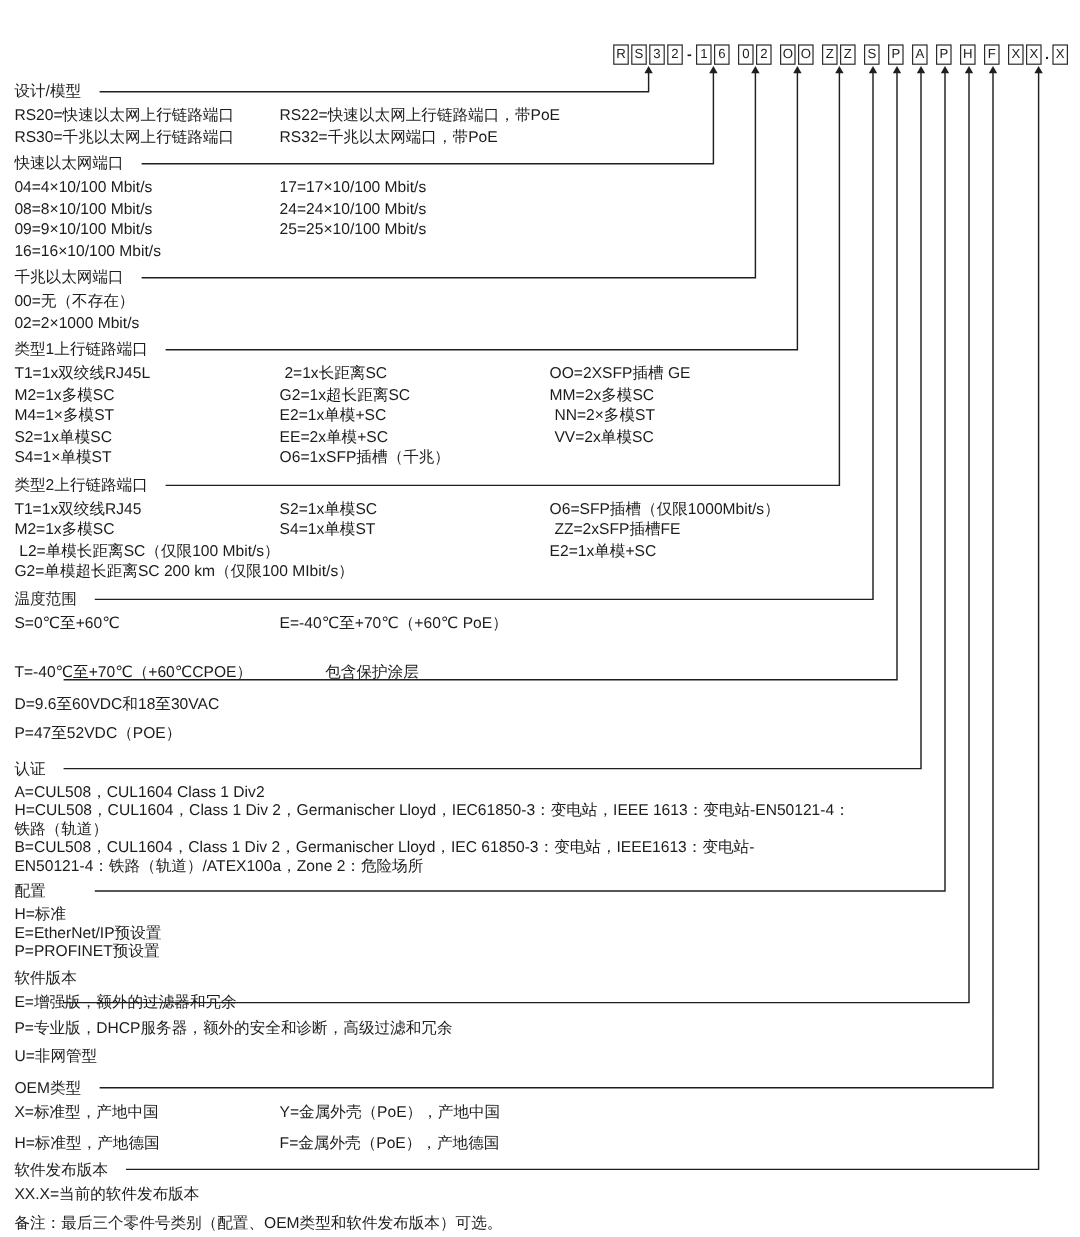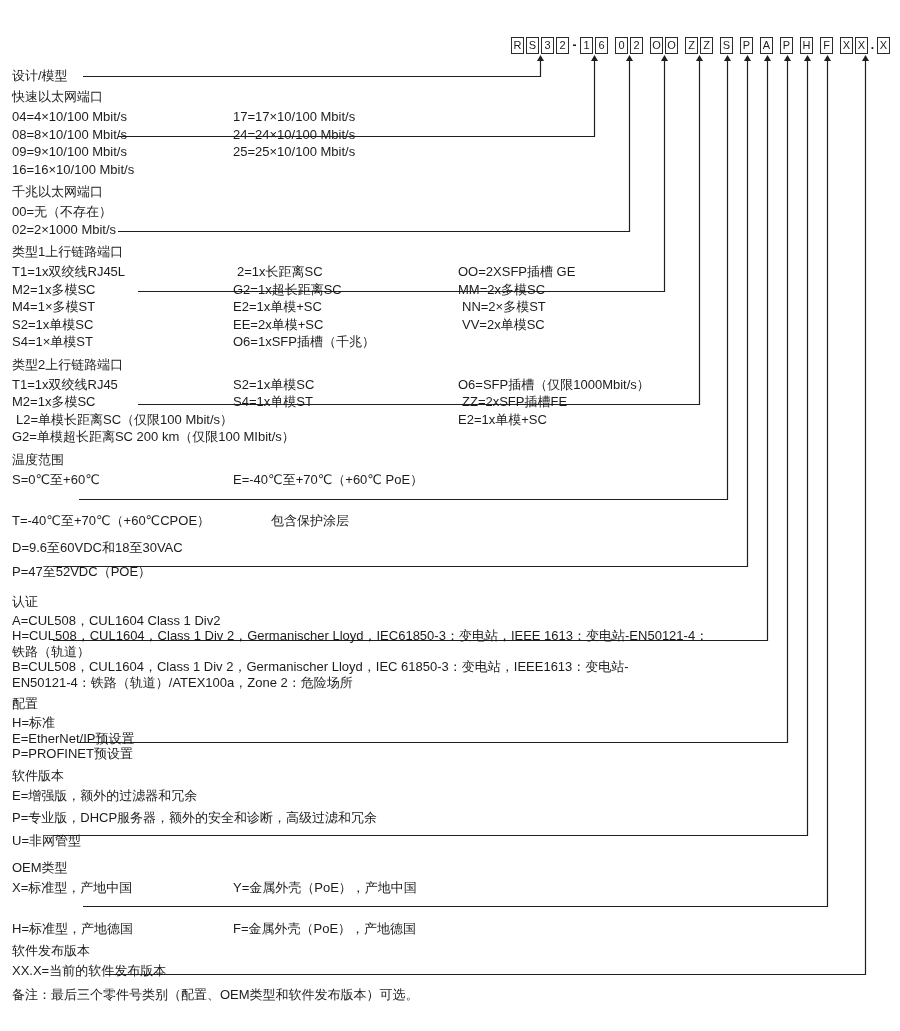--- a/index.html
+++ b/index.html
@@ -21,21 +21,21 @@
   #content{position:absolute;left:12px;top:68px;width:866px;z-index:1}
   .section{margin-bottom:5px}
   .sec-head{height:16px;line-height:16px}
   .sec-label{display:inline-block;font-size:13px}
   .rows{padding:3px 0 1px}
   .g1 .c{display:block}
   .g2{display:grid;grid-template-columns:221px 1fr}
   .g3{display:grid;grid-template-columns:221px 225px 1fr}
   .c{line-height:17.5px;white-space:nowrap}
   .rg7{row-gap:24px}
-  .rg8{row-gap:23px}
+  .rg8{row-gap:8px}
   .gap7 .c{margin-bottom:7px}
   .gap5 .c{margin-bottom:5px}
   .tight .c{line-height:15.5px}
   .certline{line-height:15.5px;white-space:nowrap}
   .ind{padding-left:38px}
   .sp1{padding-left:4px}
   .note{margin-top:5px;line-height:17px}
 </style>
 </head>
 <body>
@@ -120,20 +120,26 @@
       <span class="pn-box">X</span>
     </div>
   </div>
 
   <div id="content">
 
     <div class="section">
       <div class="sec-head">
         <span class="sec-label">设计/模型</span>
       </div>
+      <div class="rows g2">
+        <span class="c">RS20=快速以太网上行链路端口</span>
+        <span class="c">RS22=快速以太网上行链路端口，带PoE</span>
+        <span class="c">RS30=千兆以太网上行链路端口</span>
+        <span class="c">RS32=千兆以太网端口，带PoE</span>
+      </div>
     </div>
 
     <div class="section">
       <div class="sec-head">
         <span class="sec-label">快速以太网端口</span>
       </div>
       <div class="rows g2">
         <span class="c">04=4×10/100 Mbit/s</span>
         <span class="c">17=17×10/100 Mbit/s</span>
         <span class="c">08=8×10/100 Mbit/s</span>

